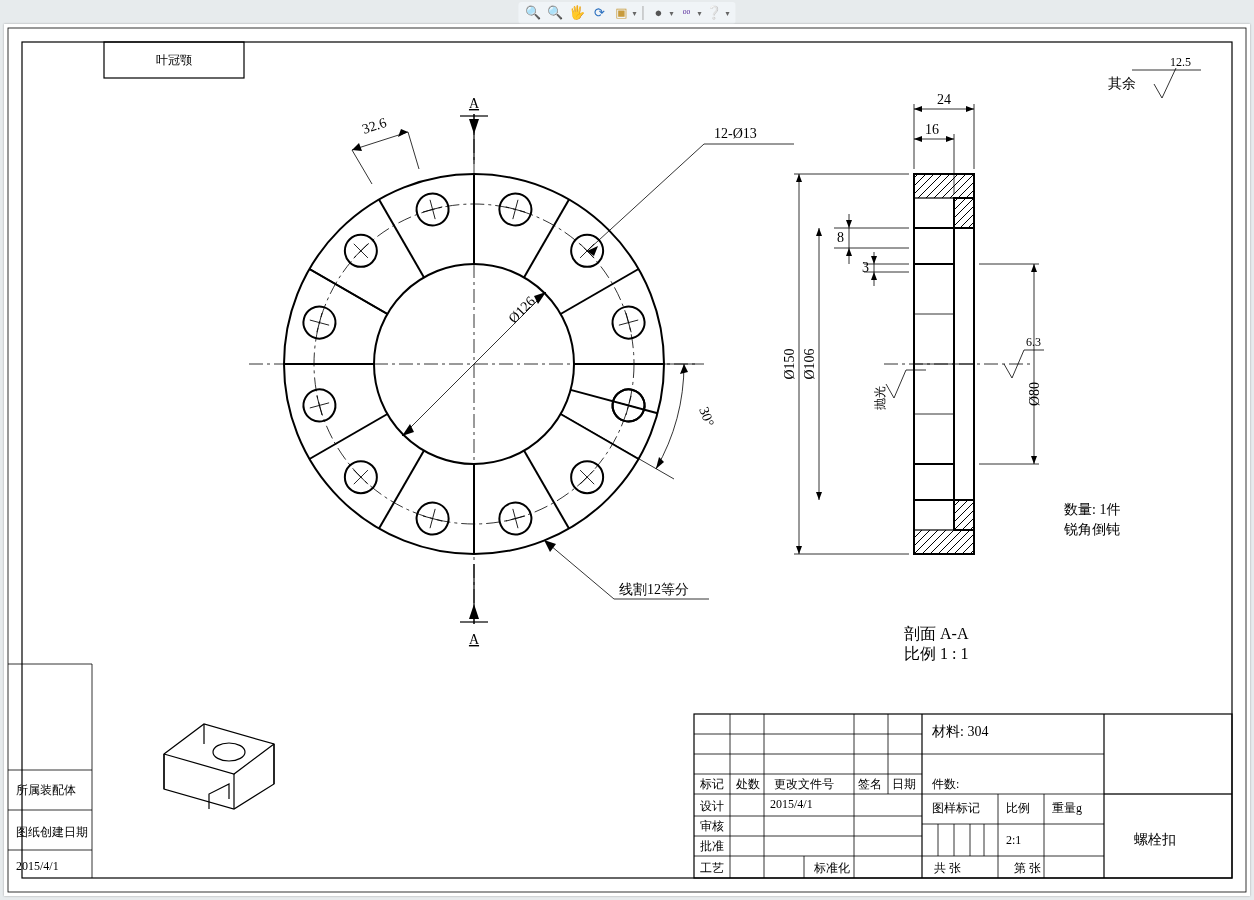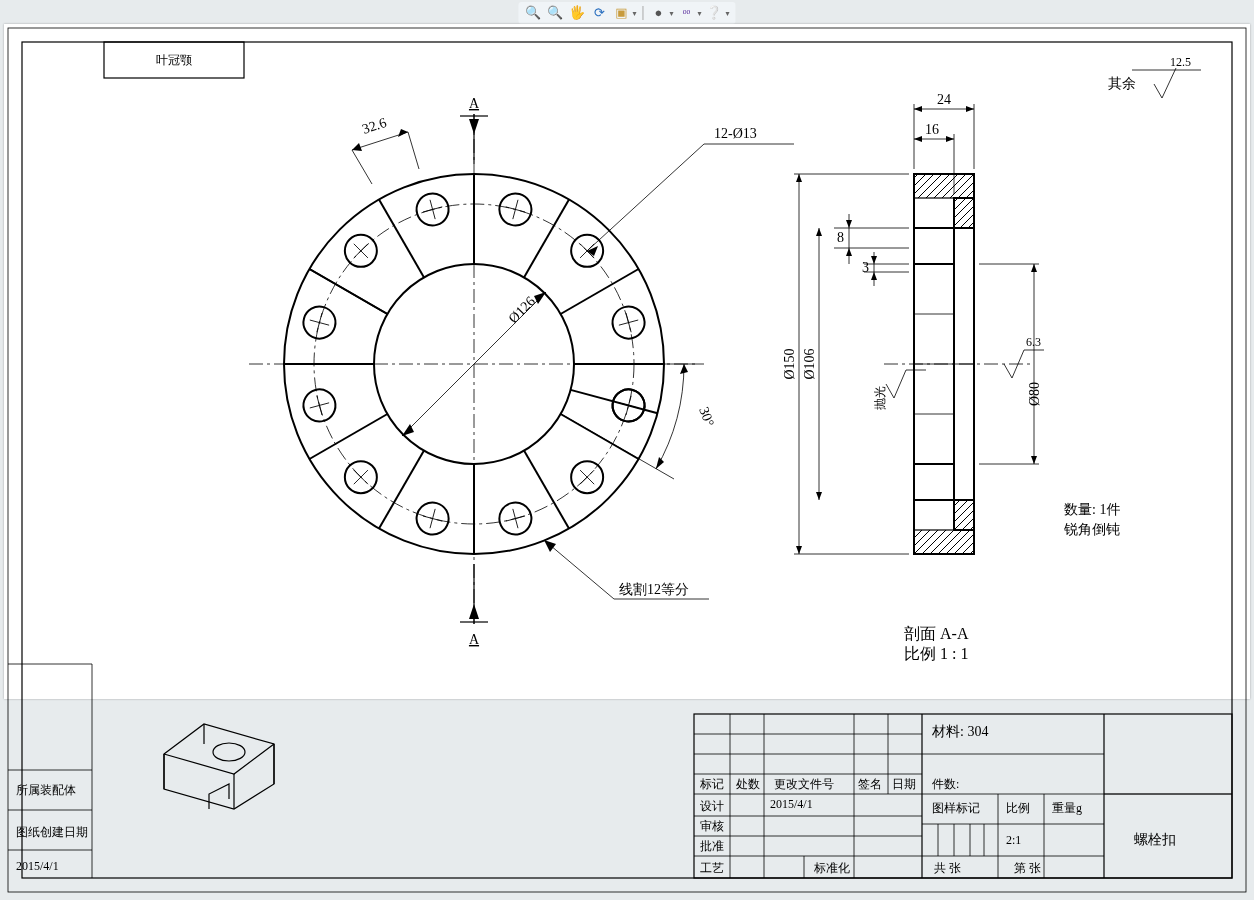--- a/index.html
+++ b/index.html
@@ -41,21 +41,21 @@
   .drop-caret {
     font-size: 8px;
     color: #666;
     margin-left: -2px;
   }
   .sheet {
     position: absolute;
     top: 24px;
     left: 4px;
     width: 1246px;
-    height: 675px;
+    height: 872px;
     background: #fff;
     box-shadow: 0 0 2px rgba(0,0,0,0.3);
   }
   svg.drawing {
     position: absolute;
     inset: 0;
   }
   text {
     font-family: "SimSun", "Songti SC", serif;
     fill: #000;

